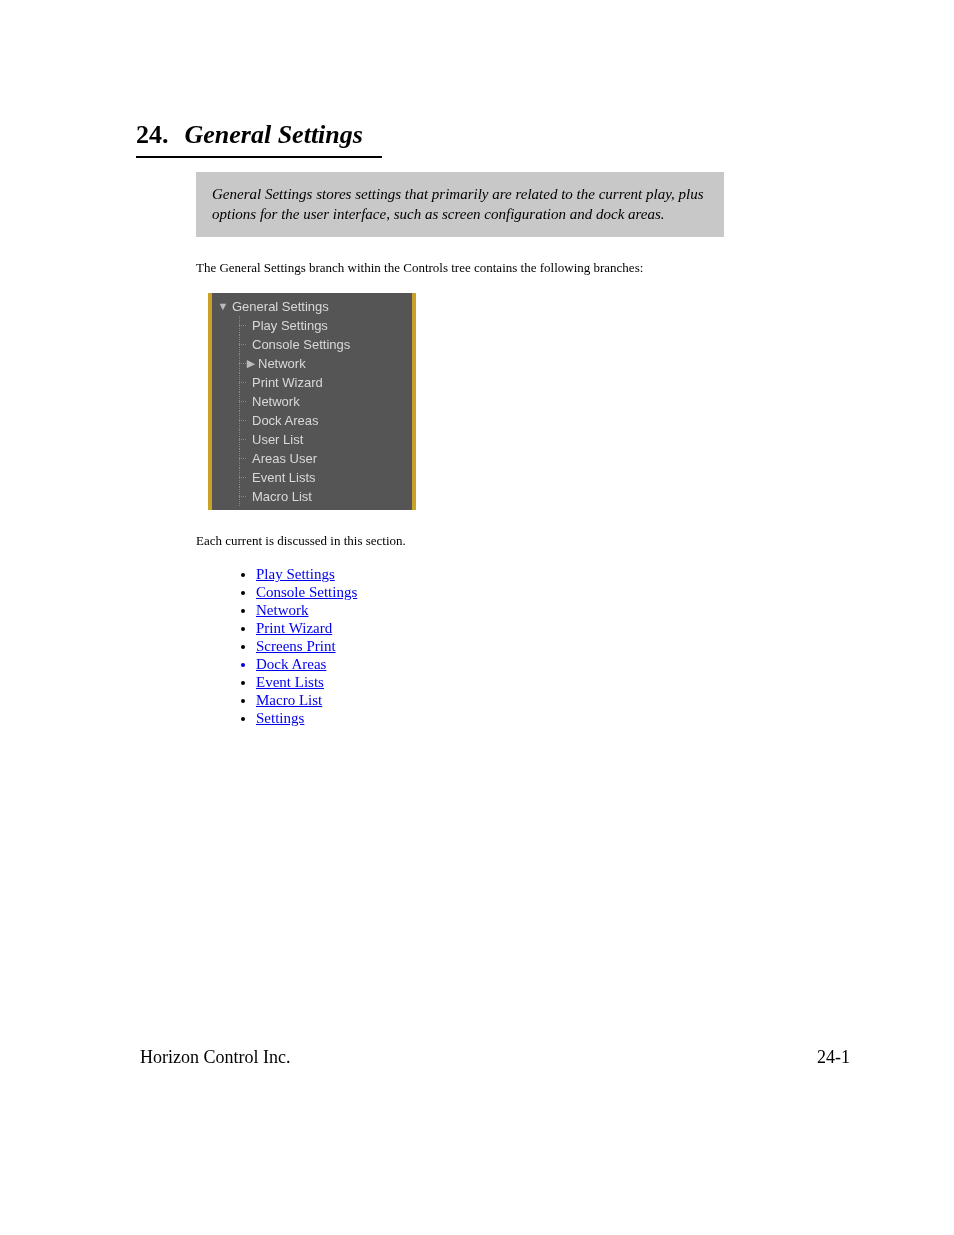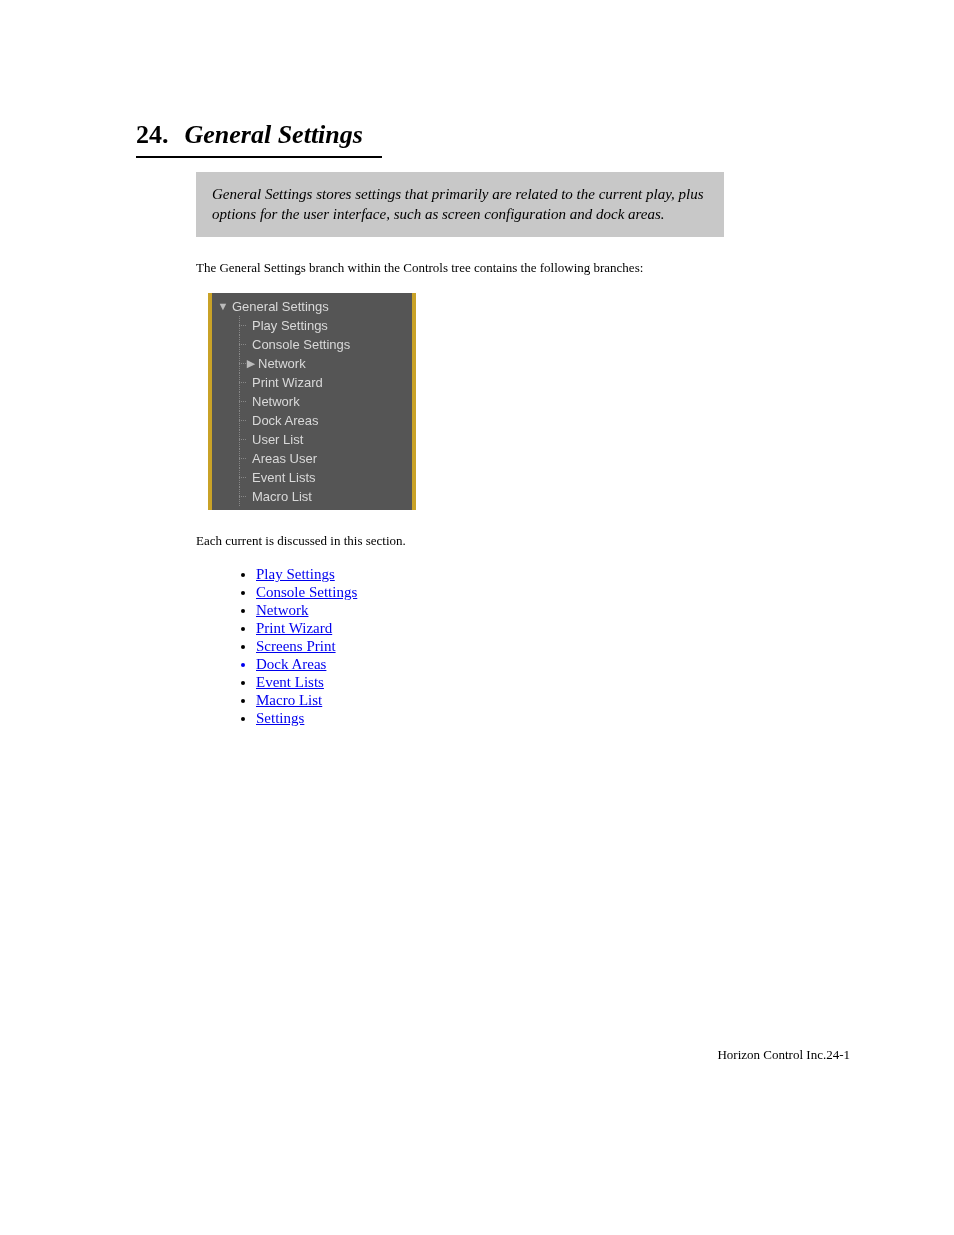--- a/index.html
+++ b/index.html
@@ -124,22 +124,22 @@
   .link-list li.blue-bullet::marker {
     color: #0000ee;
   }
   .link-list a {
     color: #0000ee;
     text-decoration: underline;
   }
   .footer {
     margin-top: 320px;
     display: flex;
-    justify-content: flex-end;
-    font-size: 13px;
+    justify-content: space-between;
+    font-size: 18px;
     padding: 0 4px;
   }
 </style>
 </head>
 <body>
 
 <div class="page">
   <div class="header-row">
     <div class="title-line">
       <span class="section-number">24.</span>

